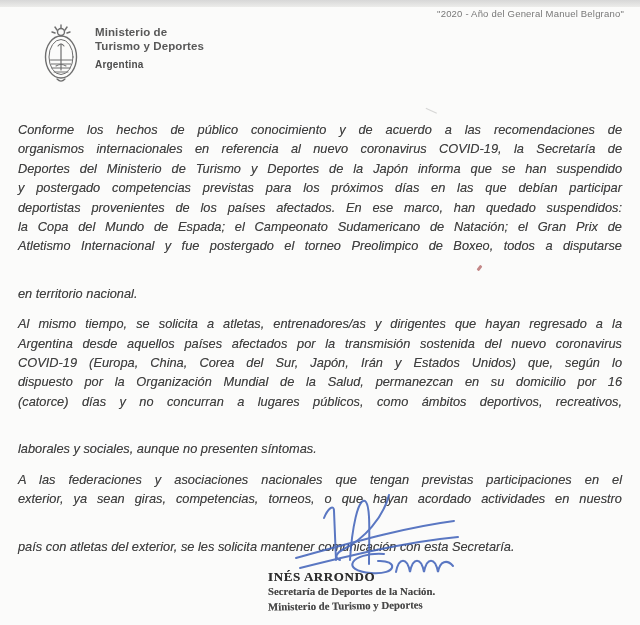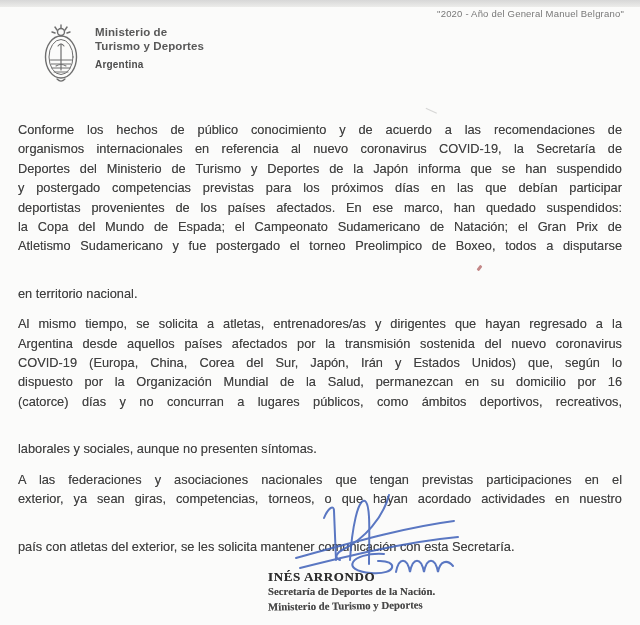--- a/index.html
+++ b/index.html
@@ -22,21 +22,21 @@
   .meta{
     position:absolute;top:8px;right:16px;
     font-size:9.5px;color:#787878;letter-spacing:.2px;
   }
   
   .body{
     position:absolute;left:18px;top:120px;width:604px;
     color:#414141;font-size:12.8px;line-height:19.4px;
     text-shadow:0 0 .5px rgba(65,65,65,.55);
   }
-  .para{margin:0 0 11px 0;}
+  .para{margin:0 0 11px 0;font-style:italic;}
   .doc-line{text-align:justify;text-align-last:justify;}
   .doc-line.last{text-align-last:left;margin-top:28px;}
   
   .artifact-red{
     position:absolute;left:478px;top:265px;width:3px;height:6px;
     background:rgba(150,40,40,.55);transform:rotate(38deg);border-radius:1px;
   }
   .artifact-gray{
     position:absolute;left:424px;top:110px;width:12px;height:6px;
     border-top:1.5px solid rgba(120,120,120,.28);transform:rotate(25deg);
@@ -94,21 +94,21 @@
   <div class="meta">"2020 - Año del General Manuel Belgrano"</div>
 
   <div class="body">
     <div class="para">
       <div class="doc-line">Conforme los hechos de público conocimiento y de acuerdo a las recomendaciones de</div>
       <div class="doc-line">organismos internacionales en referencia al nuevo coronavirus COVID-19, la Secretaría de</div>
       <div class="doc-line">Deportes del Ministerio de Turismo y Deportes de la Japón informa que se han suspendido</div>
       <div class="doc-line">y postergado competencias previstas para los próximos días en las que debían participar</div>
       <div class="doc-line">deportistas provenientes de los países afectados. En ese marco, han quedado suspendidos:</div>
       <div class="doc-line">la Copa del Mundo de Espada; el Campeonato Sudamericano de Natación; el Gran Prix de</div>
-      <div class="doc-line">Atletismo Sudamericano y fue postergado el torneo Preolimpico de Boxeo, todos a disputarse</div>
+      <div class="doc-line">Atletismo Internacional y fue postergado el torneo Preolimpico de Boxeo, todos a disputarse</div>
       <div class="doc-line last">en territorio nacional.</div>
     </div>
     <div class="para">
       <div class="doc-line">Al mismo tiempo, se solicita a atletas, entrenadores/as y dirigentes que hayan regresado a la</div>
       <div class="doc-line">Argentina desde aquellos países afectados por la transmisión sostenida del nuevo coronavirus</div>
       <div class="doc-line">COVID-19 (Europa, China, Corea del Sur, Japón, Irán y Estados Unidos) que, según lo</div>
       <div class="doc-line">dispuesto por la Organización Mundial de la Salud, permanezcan en su domicilio por 16</div>
       <div class="doc-line">(catorce) días y no concurran a lugares públicos, como ámbitos deportivos, recreativos,</div>
       <div class="doc-line last">laborales y sociales, aunque no presenten síntomas.</div>
     </div>

